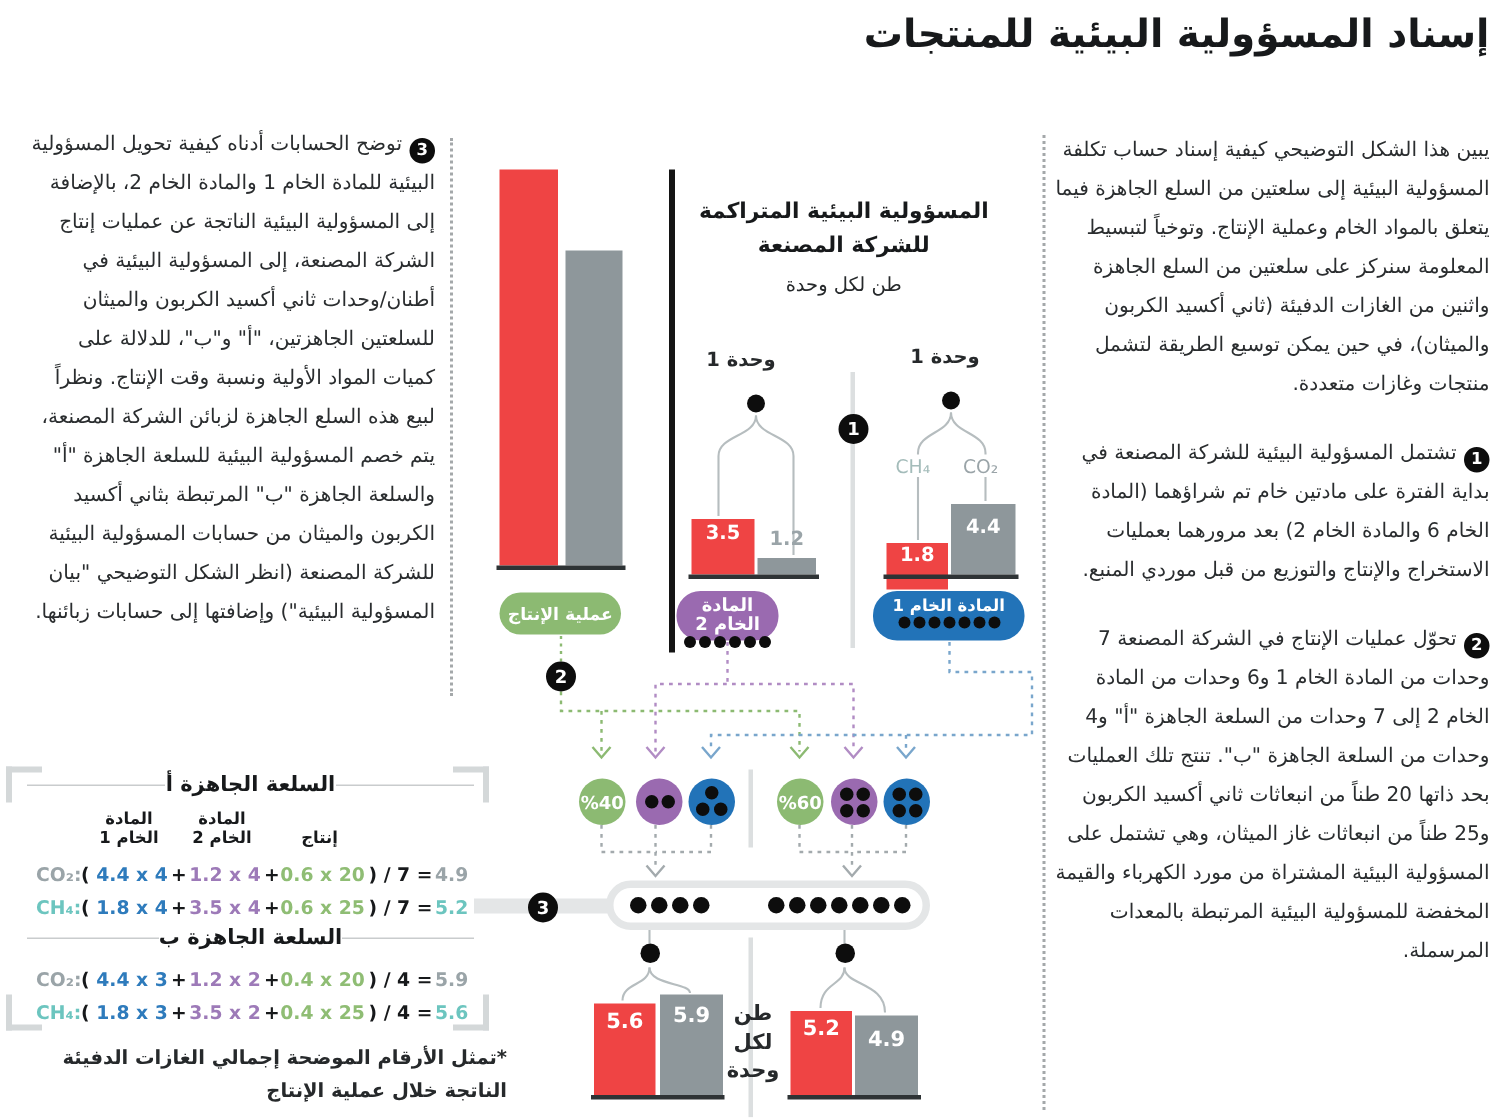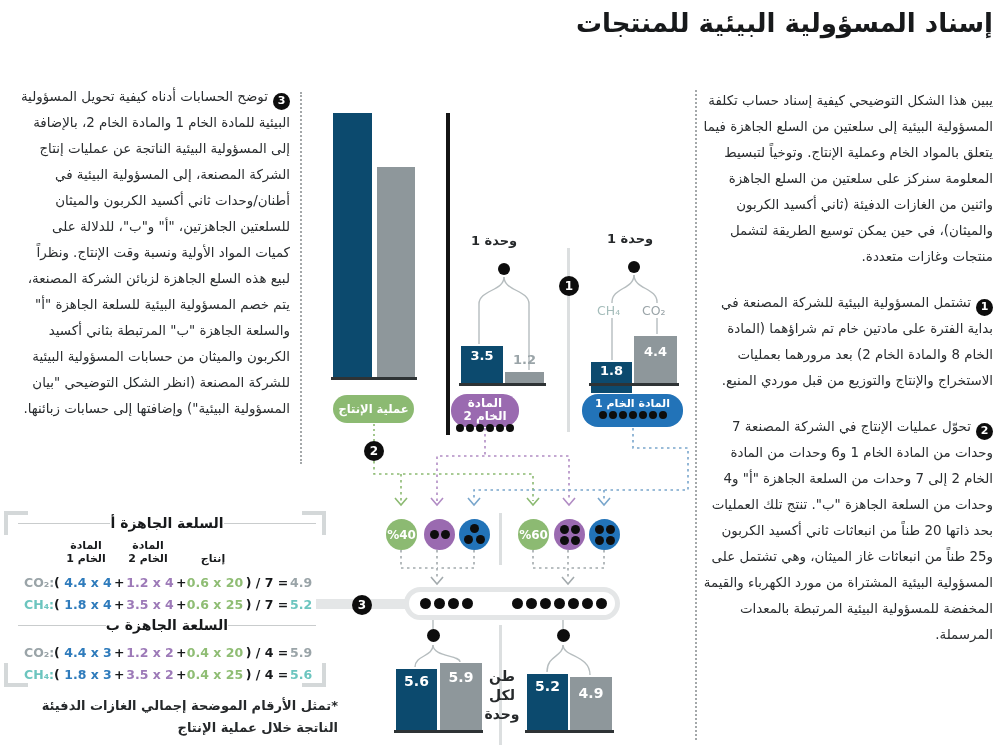--- a/index.html
+++ b/index.html
@@ -11,21 +11,21 @@
   .title{font-size:26px;font-weight:bold;color:#17191b;white-space:nowrap;}
   .col{font-size:13.4px;line-height:26px;color:#2a2d2f;}
   .col p{margin:0 0 20px 0;}
   .nbadge{display:inline-flex;align-items:center;justify-content:center;width:17px;height:17px;
           border-radius:50%;background:#0d0d0d;color:#fff;font-size:11px;font-weight:bold;
           vertical-align:-3px;margin-left:5px;direction:ltr;}
   .dbadge{position:absolute;width:20px;height:20px;border-radius:50%;background:#0d0d0d;color:#fff;
           display:flex;align-items:center;justify-content:center;font-size:12px;font-weight:bold;z-index:4;direction:ltr;}
   .vdots{position:absolute;width:0;border-right:2px dotted #a4a8aa;}
   .bar{position:absolute;}
-  .teal{background:#0c4a6e;}
+  .teal{background:#ef4444;}
   .gbar{background:#8e979b;}
   .blabel{color:#fff;font-weight:bold;text-align:center;font-size:13px;}
   .base{position:absolute;background:#2e3335;height:3px;z-index:2;}
   .pill{position:absolute;border-radius:16px;color:#fff;font-weight:bold;text-align:center;z-index:3;}
   .dot{display:inline-block;border-radius:50%;background:#0d0d0d;}
   .dotrow{display:flex;justify-content:center;gap:2px;}
   .pill .dot{width:8px;height:8px;}
   .ccirc{position:absolute;width:31px;height:31px;border-radius:50%;z-index:3;
          display:flex;align-items:center;justify-content:center;color:#fff;font-weight:bold;font-size:12px;}
   .ccirc .dot{width:9px;height:9px;}
@@ -113,36 +113,41 @@
       <path d="M431,577 L437,584 L443,577"></path>
       <path d="M562,577 L568,584 L574,577"></path>
     </g>
   </svg>
 
   <div class="abs rtl title" style="right:8px;top:8px;">إسناد المسؤولية البيئية للمنتجات</div>
 
   <div class="vdots" style="left:695px;top:90px;height:650px;"></div>
   <div class="abs rtl col" style="left:703px;top:88px;width:290px;">
     <p><span>يبين هذا الشكل التوضيحي كيفية إسناد حساب تكلفة المسؤولية البيئية إلى سلعتين من السلع الجاهزة فيما يتعلق بالمواد الخام وعملية الإنتاج. وتوخياً لتبسيط المعلومة سنركز على سلعتين من السلع الجاهزة واثنين من الغازات الدفيئة (ثاني أكسيد الكربون والميثان)، في حين يمكن توسيع الطريقة لتشمل منتجات وغازات متعددة.</span></p>
-    <p><span class="nbadge">1</span><span>تشتمل المسؤولية البيئية للشركة المصنعة في بداية الفترة على مادتين خام تم شراؤهما (المادة الخام 8 والمادة الخام 2) بعد مرورهما بعمليات الاستخراج والإنتاج والتوزيع من قبل موردي المنبع.</span></p>
+    <p><span class="nbadge">1</span><span>تشتمل المسؤولية البيئية للشركة المصنعة في بداية الفترة على مادتين خام تم شراؤهما (المادة الخام 6 والمادة الخام 2) بعد مرورهما بعمليات الاستخراج والإنتاج والتوزيع من قبل موردي المنبع.</span></p>
     <p><span class="nbadge">2</span><span>تحوّل عمليات الإنتاج في الشركة المصنعة 7 وحدات من المادة الخام 1 و6 وحدات من المادة الخام 2 إلى 7 وحدات من السلعة الجاهزة "أ" و4 وحدات من السلعة الجاهزة "ب". تنتج تلك العمليات بحد ذاتها 20 طناً من انبعاثات ثاني أكسيد الكربون و25 طناً من انبعاثات غاز الميثان، وهي تشتمل على المسؤولية البيئية المشتراة من مورد الكهرباء والقيمة المخفضة للمسؤولية البيئية المرتبطة بالمعدات المرسملة.</span></p>
   </div>
 
   <div class="vdots" style="left:300px;top:92px;height:372px;"></div>
   <div class="abs rtl col" style="left:14px;top:84px;width:276px;">
     <p><span class="nbadge">3</span><span>توضح الحسابات أدناه كيفية تحويل المسؤولية البيئية للمادة الخام 1 والمادة الخام 2، بالإضافة إلى المسؤولية البيئية الناتجة عن عمليات إنتاج الشركة المصنعة، إلى المسؤولية البيئية في أطنان/وحدات ثاني أكسيد الكربون والميثان للسلعتين الجاهزتين، "أ" و"ب"، للدلالة على كميات المواد الأولية ونسبة وقت الإنتاج. ونظراً لبيع هذه السلع الجاهزة لزبائن الشركة المصنعة، يتم خصم المسؤولية البيئية للسلعة الجاهزة "أ" والسلعة الجاهزة "ب" المرتبطة بثاني أكسيد الكربون والميثان من حسابات المسؤولية البيئية للشركة المصنعة (انظر الشكل التوضيحي "بيان المسؤولية البيئية") وإضافتها إلى حسابات زبائنها.</span></p>
   </div>
 
   <div class="bar teal z2" style="left:333px;top:113px;width:39px;height:264px;"></div>
   <div class="bar gbar z2" style="left:377px;top:167px;width:38px;height:210px;"></div>
   <div class="base" style="left:331px;top:377px;width:86px;"></div>
   <div class="pill" style="left:333px;top:395px;width:81px;height:28px;line-height:28px;font-size:11.5px;background:#8cba72;">عملية الإنتاج</div>
 
   <div class="abs z2" style="left:446px;top:113px;width:3.5px;height:322px;background:#141414;"></div>
 
+  <div class="abs rtl z2" style="left:450px;top:130px;width:225px;text-align:center;">
+    <div class="hdr">المسؤولية البيئية المتراكمة</div>
+    <div class="hdr">للشركة المصنعة</div>
+    <div style="font-size:13px;margin-top:7px;">طن لكل وحدة</div>
+  </div>
 
   <div class="abs ltr z2" style="left:458px;top:233px;width:72px;text-align:center;font-size:13px;font-weight:bold;">1 وحدة</div>
   <div class="abs z2" style="left:498px;top:263px;width:12px;height:12px;border-radius:50%;background:#0d0d0d;"></div>
   <div class="abs ltr z2" style="left:594px;top:231px;width:72px;text-align:center;font-size:13px;font-weight:bold;">1 وحدة</div>
   <div class="abs z2" style="left:628px;top:261px;width:12px;height:12px;border-radius:50%;background:#0d0d0d;"></div>
 
   <div class="wlabel ltr" style="left:595px;top:303px;color:#a4bcba;">CH₄</div>
   <div class="wlabel ltr" style="left:640px;top:303px;color:#9aa4a8;text-align:right;">CO₂</div>
 
   <div class="bar teal z2 blabel" style="left:461px;top:346px;width:42px;height:37px;padding-top:2px;box-sizing:border-box;">3.5</div>

